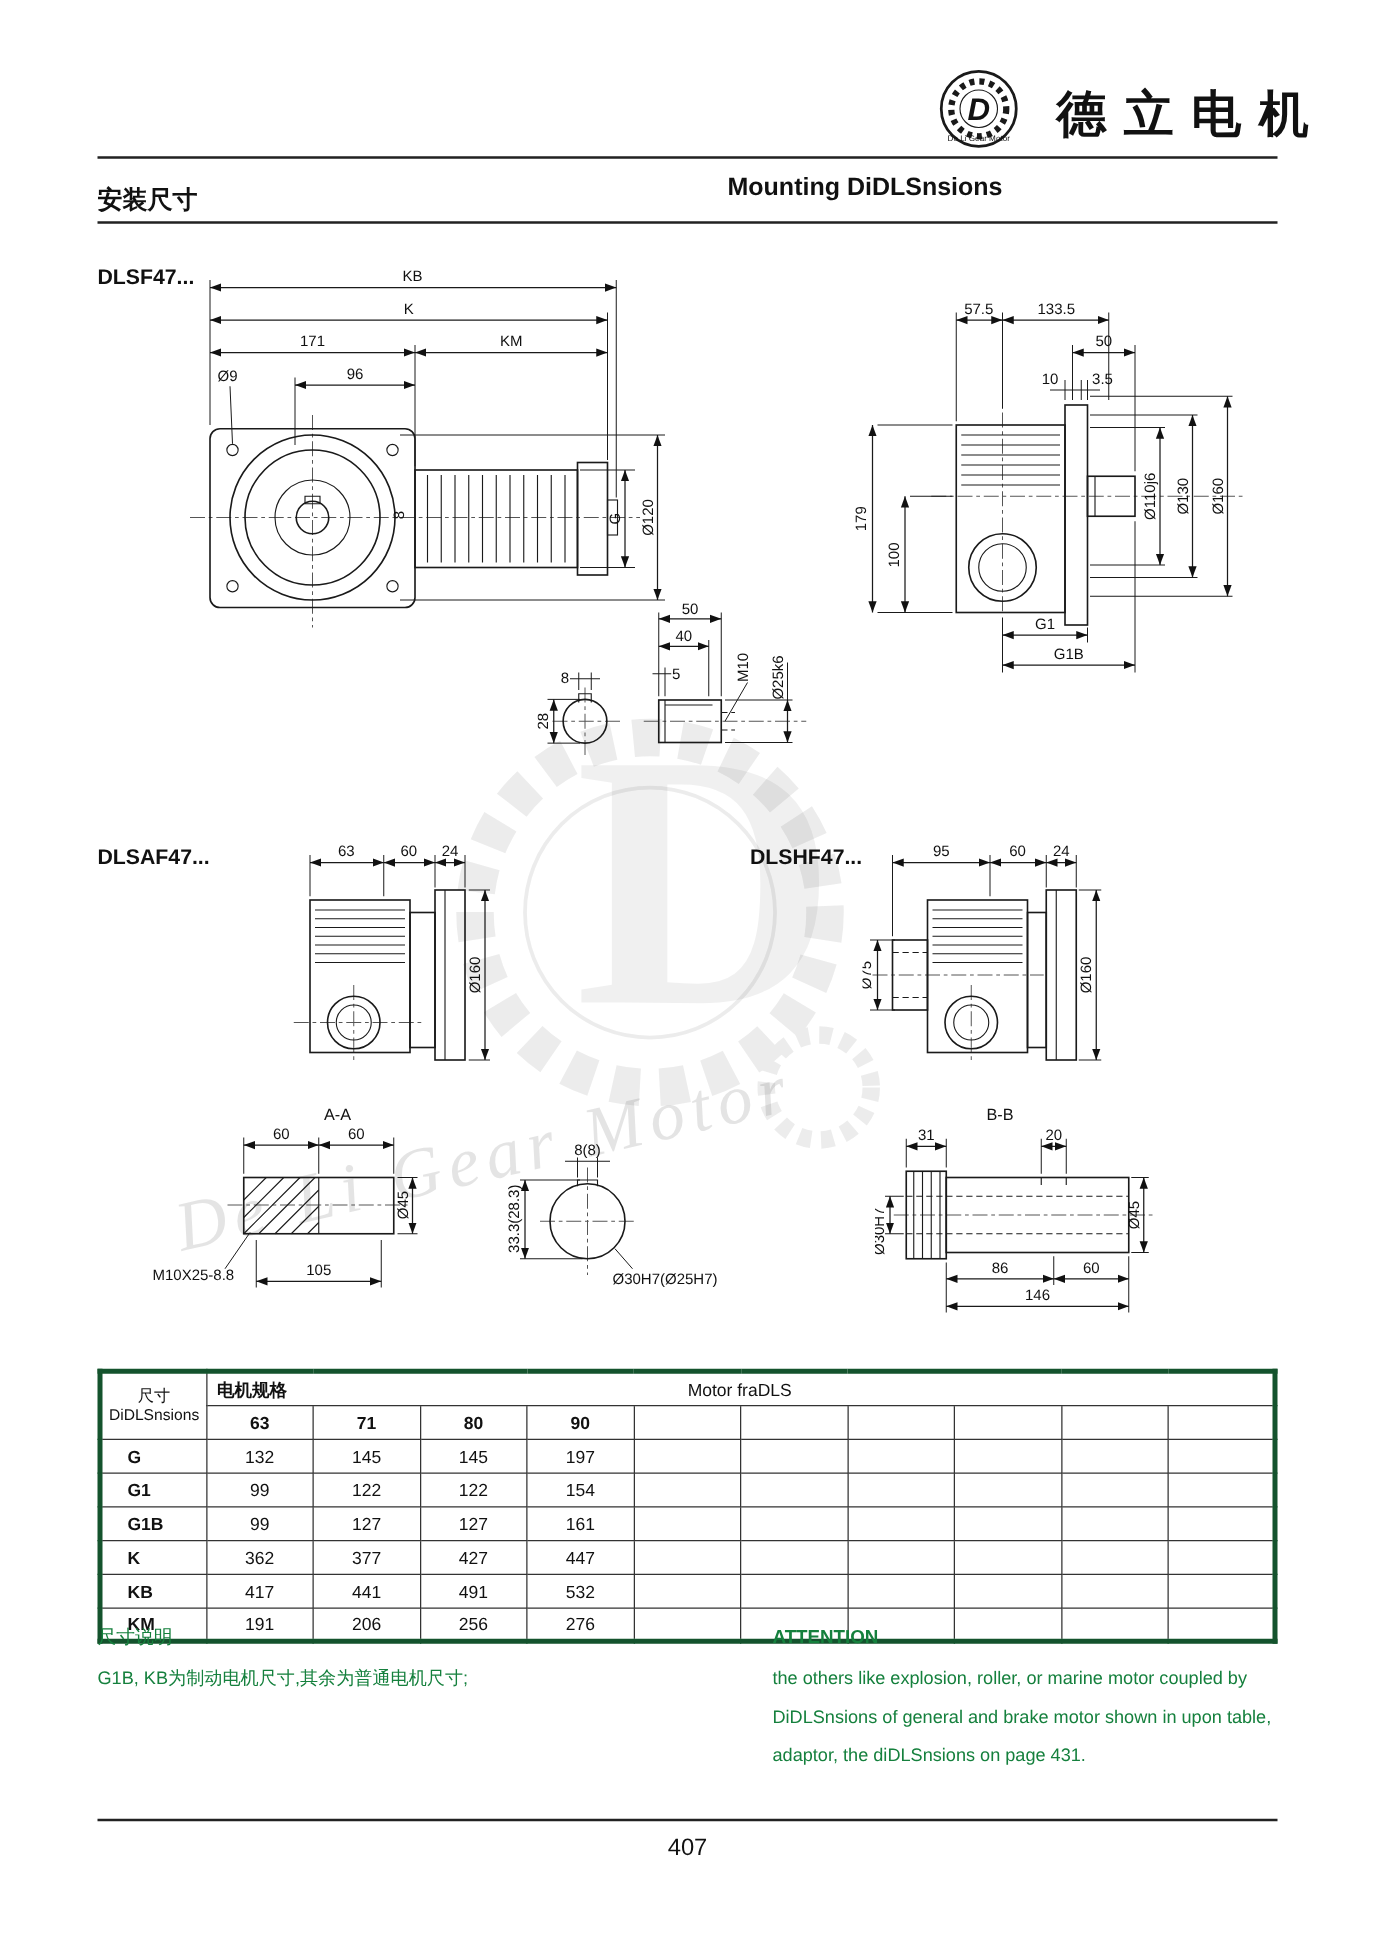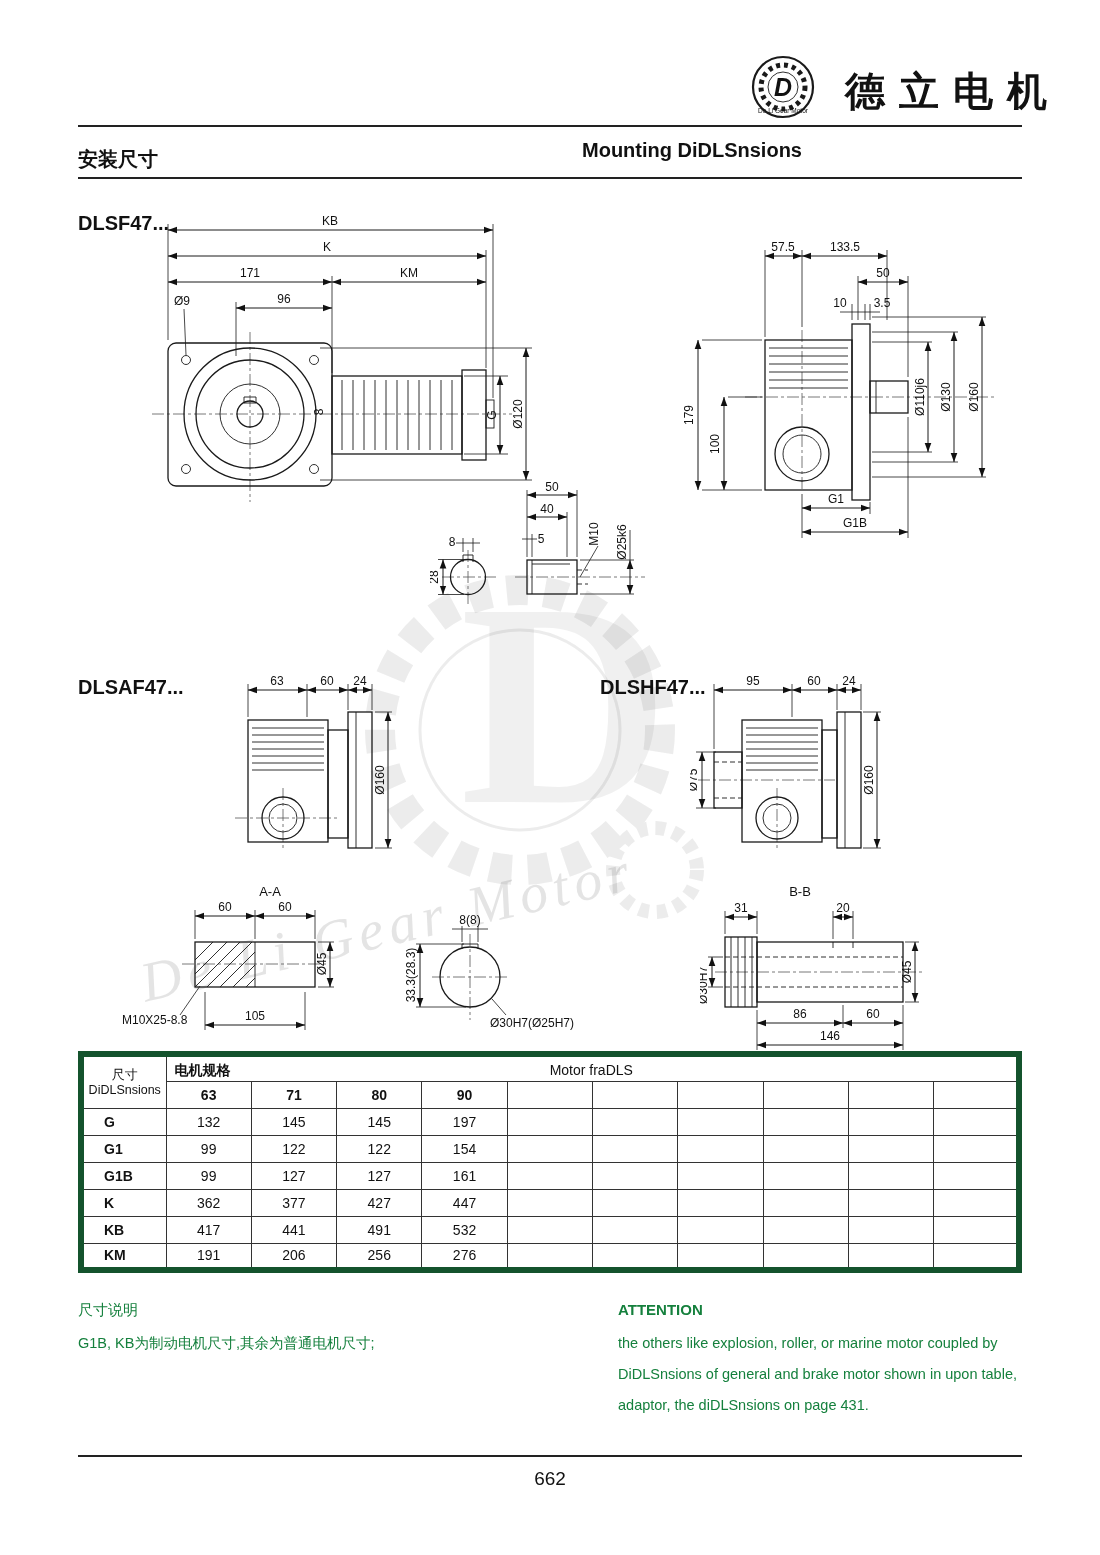--- a/index.html
+++ b/index.html
@@ -2,35 +2,35 @@
 <html><head>
 <meta charset="utf-8">
 <style>
   *{margin:0;padding:0;box-sizing:border-box}
   html,body{background:#fff}
   body{width:1100px;height:1555px;position:relative;font-family:"Liberation Sans",sans-serif;color:#111;overflow:hidden}
   .rule{position:absolute;left:78px;width:944px;height:2px;background:#222}
   .title-cn{position:absolute;left:78px;top:146px;font-size:20px;font-weight:bold}
   .title-en{position:absolute;left:582px;top:139px;font-size:20px;font-weight:bold}
   .brand{position:absolute;left:845px;top:64px;font-size:40px;font-weight:bold;letter-spacing:14px;font-family:"Liberation Serif",serif;white-space:nowrap}
-  .dwg-label{position:absolute;font-weight:bold;font-size:20px}
+  .dwg-label{position:absolute;font-weight:bold;font-size:17px}
   .dwg{position:absolute}
   .dwg line,.dwg path,.dwg rect,.dwg circle,.dwg polyline{fill:none;stroke:#1a1a1a;stroke-width:1.3}
   .dwg .thin{stroke-width:0.9}
   .dwg .dim{stroke-width:1;marker-start:url(#arr);marker-end:url(#arr)}
   .dwg .ext{stroke-width:0.8}
   .dwg .cl{stroke-width:0.8;stroke:#555;stroke-dasharray:12 3 3 3}
   .dwg .hid{stroke-width:0.9;stroke-dasharray:5 3}
   .dwg text{fill:#111;stroke:none;font-size:12px;font-family:"Liberation Sans",sans-serif;text-anchor:middle}
   .dwg text.lab{font-size:13px}
   .dwg text.ta-s{text-anchor:start}
   .wm-gear{opacity:.08}
   .wm-char{position:absolute;left:460px;top:560px;font-size:290px;font-weight:bold;font-family:"Liberation Serif",serif;color:rgba(0,0,0,0.06);line-height:1}
   .wm-text{position:absolute;left:130px;top:850px;width:900px;transform:rotate(-13deg);font-size:56px;letter-spacing:6px;font-style:italic;font-family:"Liberation Serif",serif;color:rgba(90,90,90,0.16);white-space:nowrap}
-  table.dims{position:absolute;left:78px;top:1051px;border-collapse:collapse;width:944px;table-layout:fixed;font-size:14px;border:6px solid #14532d;background:transparent}
+  table.dims{position:absolute;left:78px;top:1095px;border-collapse:collapse;width:944px;table-layout:fixed;font-size:14px;border:4px solid #14532d;background:transparent}
   .dims td{border:1px solid #333;height:27px;text-align:center;padding:0;overflow:hidden}
   .dims col.c0{width:85px}
   .dims .corner{font-size:13px;line-height:1.2}
   .dims .corner .small{font-size:12.5px}
   .dims td.spec{position:relative}
   .dims .spec-cn{position:absolute;left:8px;top:5px;font-weight:bold}
   .dims .spec-en{position:absolute;left:0;right:0;top:5px;}
   .dims tr.frow td{font-weight:bold}
   .dims td.rl{font-weight:bold;text-align:left;padding-left:20px}
   .note{position:absolute;font-size:14.5px;color:#15803d}
@@ -475,13 +475,13 @@
   <div class="ln">G1B, KB为制动电机尺寸,其余为普通电机尺寸;</div>
 </div>
 <div class="note en" style="left:618px;top:1298px">
   <div class="nt">ATTENTION</div>
   <div class="ln">the others like explosion, roller, or marine motor coupled by</div>
   <div class="ln">DiDLSnsions of general and brake motor shown in upon table,</div>
   <div class="ln">adaptor, the diDLSnsions on page 431.</div>
 </div>
 
 <div class="rule" style="top:1455px"></div>
-<div class="pageno">662</div>
+<div class="pageno">407</div>
 
 </body></html>

